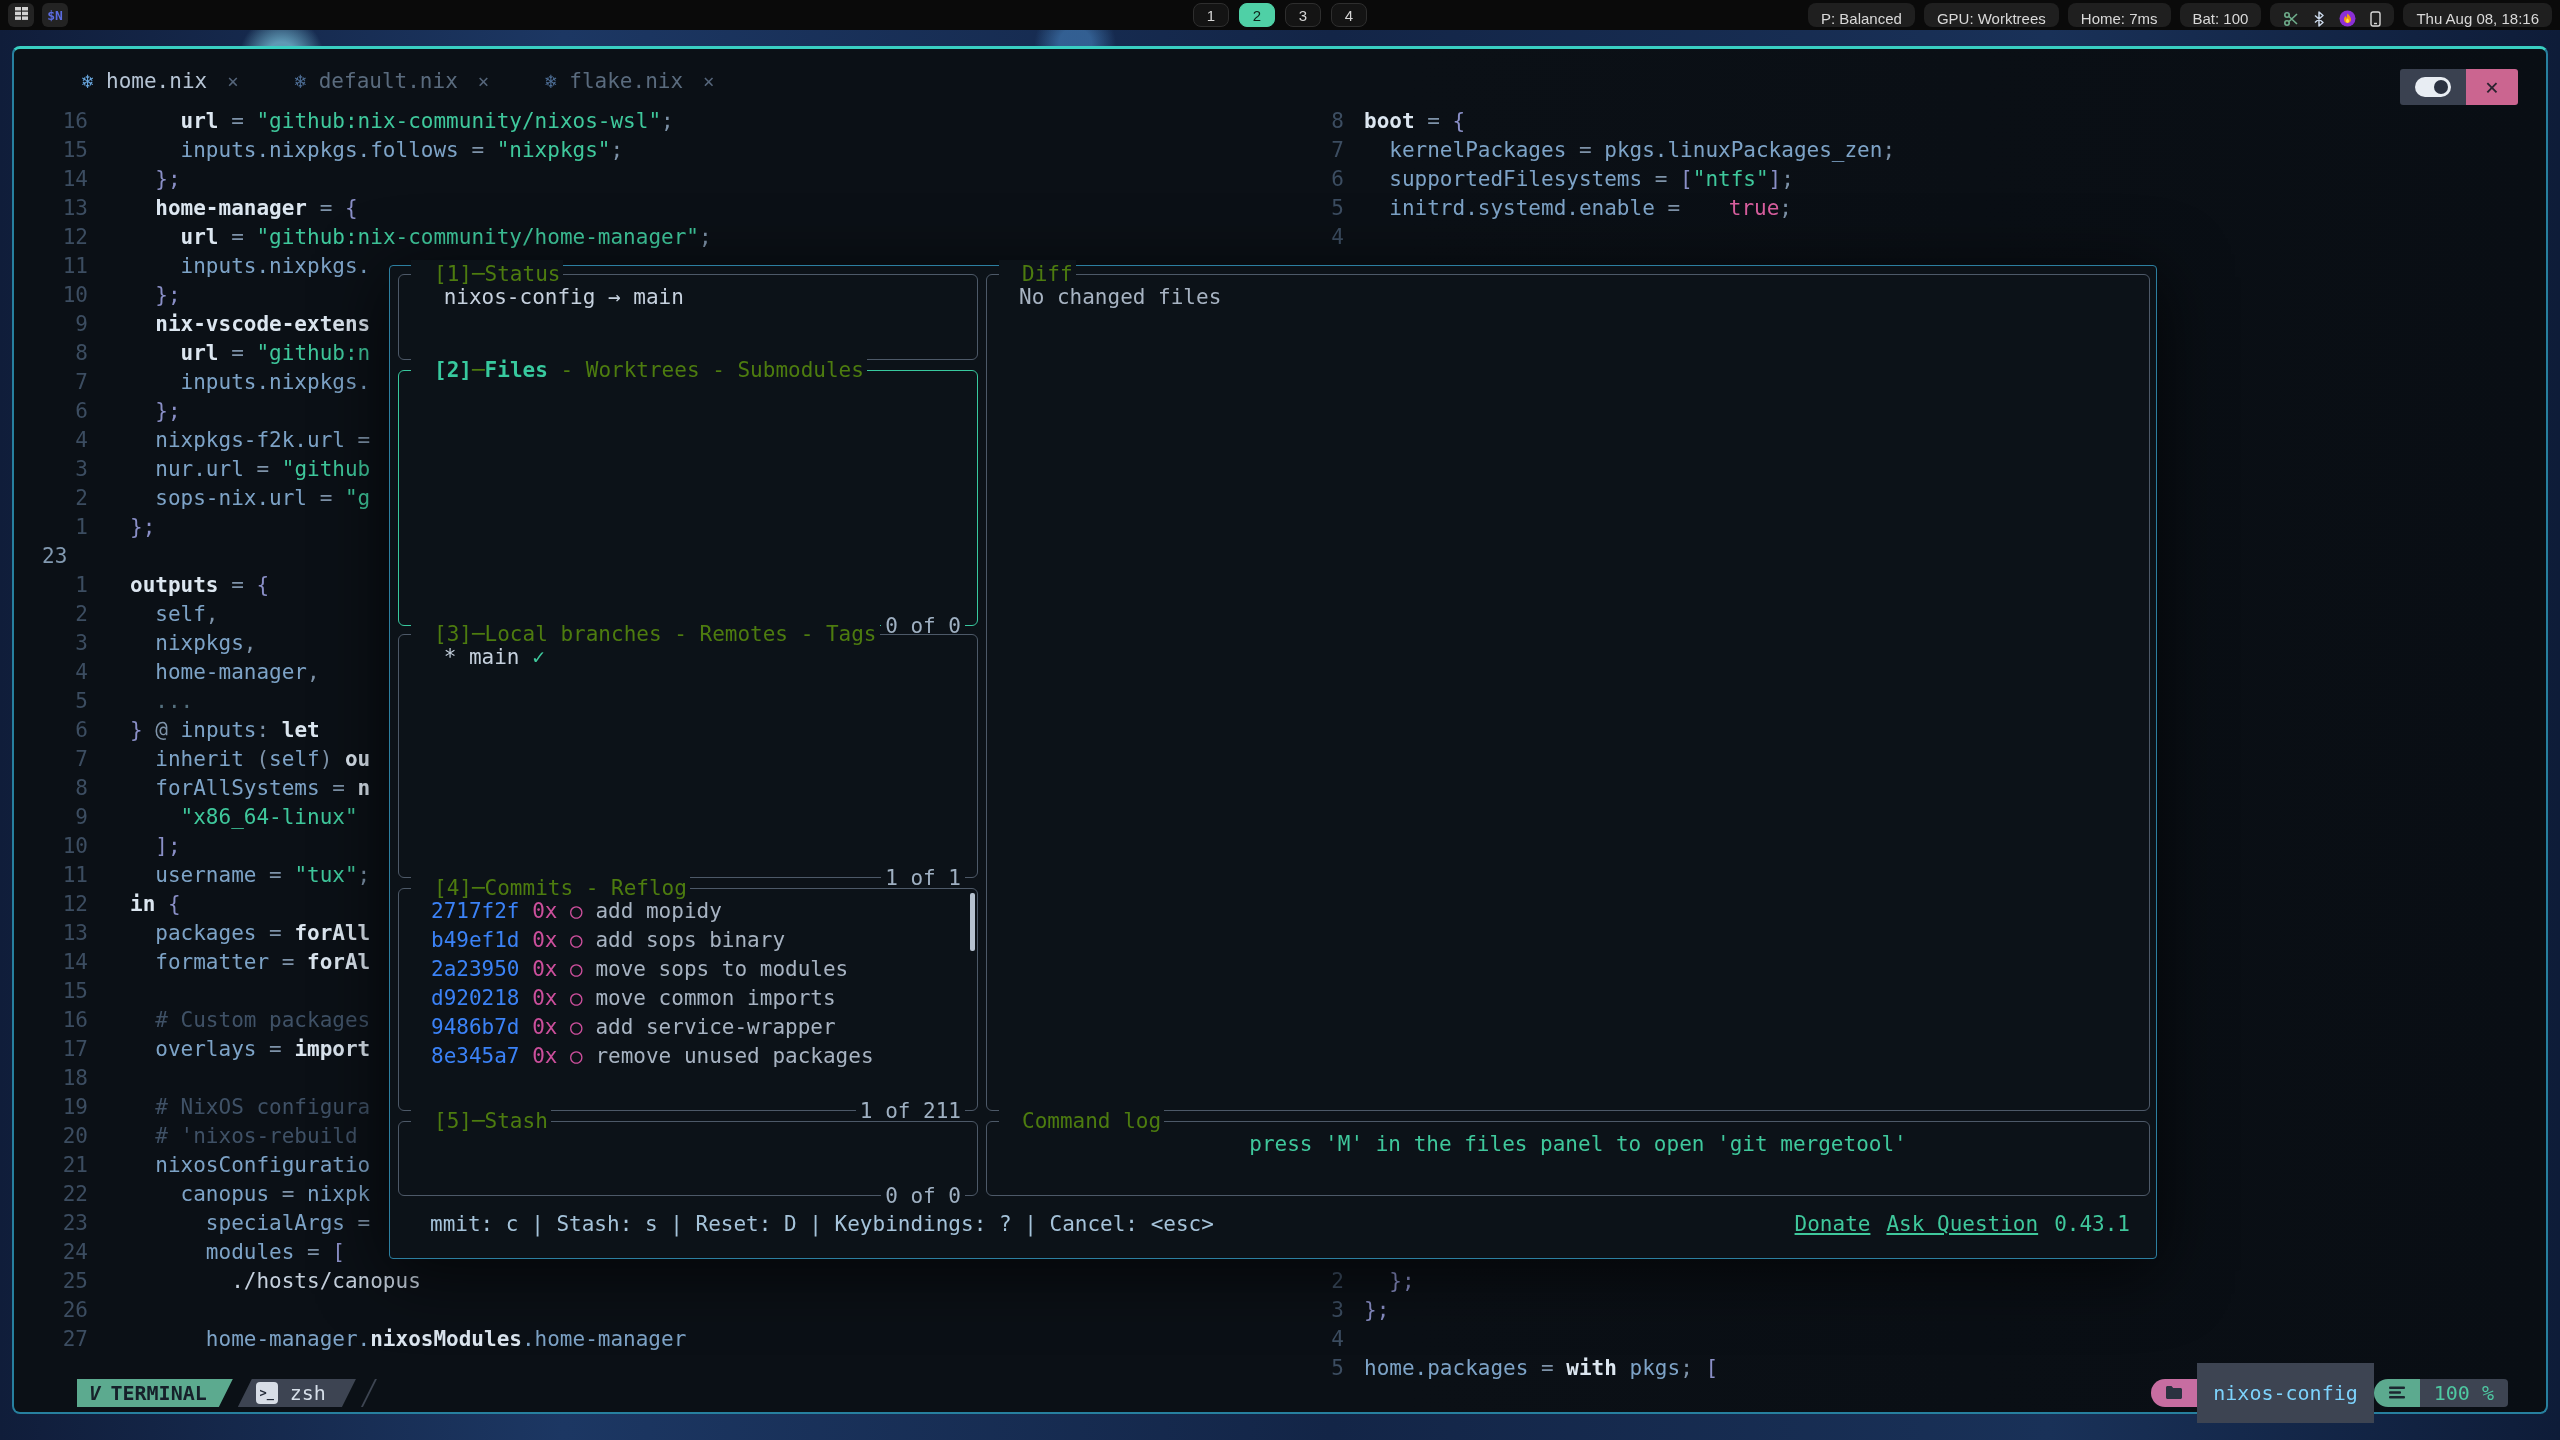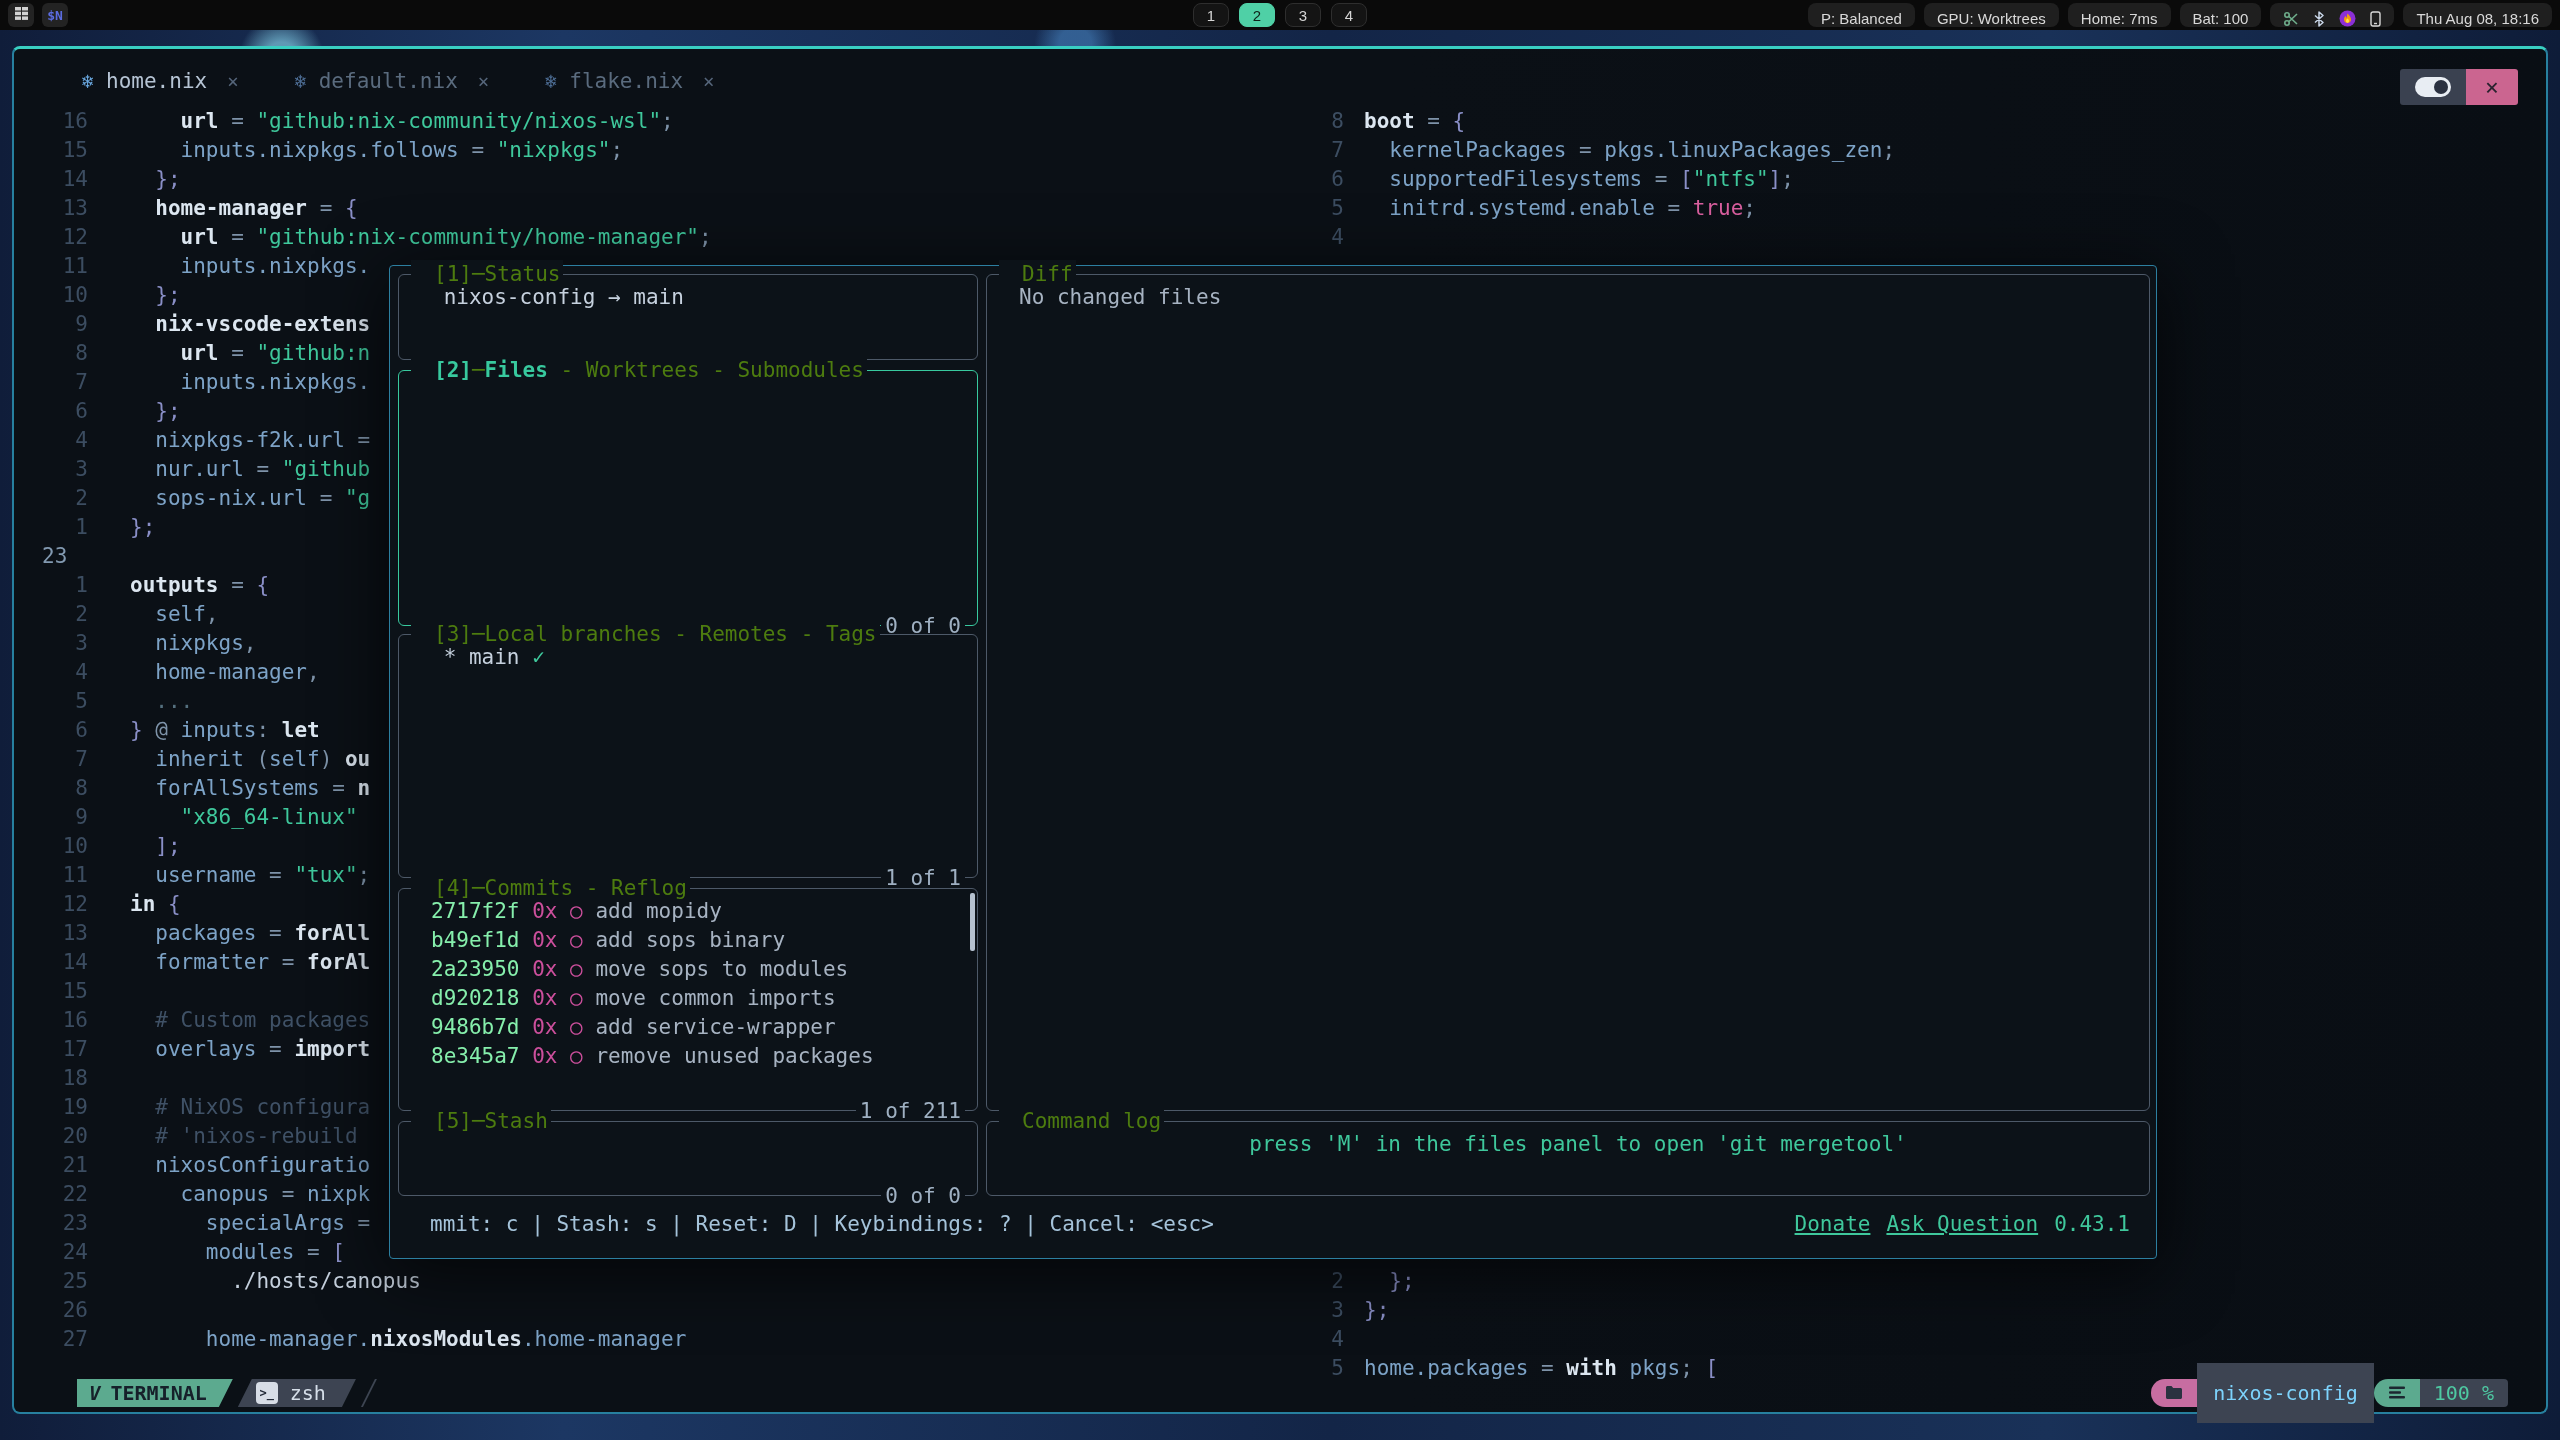--- a/index.html
+++ b/index.html
@@ -64,36 +64,36 @@
   .pane-rt .ln,.pane-rb .ln{width:34px;padding-right:0;}
 
   
   .t-b{color:#7da3c7;}
   .t-w{color:#dce6f0;font-weight:600;}
   .t-f{color:#c6d1de;}
   .t-g{color:#3fc89c;}
   .t-p{color:#8a8fc7;}
   .t-o{color:#7e93a9;}
   .t-c{color:#3f5166;}
-  .t-k{color:#d95f9f;}
+  .t-k{color:#d95f9f;margin-left:36px;}
   .t-d{color:#55707f;}
 
   
   .lg{position:absolute;left:375px;top:216px;width:1766px;height:992px;background:#0c1218;
       border:1px solid #2c7fa0;border-radius:4px;box-shadow:0 12px 70px rgba(0,0,0,.7);z-index:20;}
   .panel{position:absolute;border:1px solid #4d5968;border-radius:6px;}
   .panel.active{border-color:#38c99e;}
   .ptitle{position:absolute;top:-15px;left:12px;background:#0c1218;padding:0 3px;}
   .ptitle .crow{height:28px;line-height:28px;}
   .pcount{position:absolute;bottom:-15px;right:12px;background:#0c1218;padding:0 4px;color:#9fb0c2;
           font-size:21px;line-height:28px;height:28px;}
   .pbody{padding:8px 12px;}
   .t-gt{color:#4d7c0f;}
   .t-ga{color:#38c99e;font-weight:700;}
-  .t-h{color:#86efac;}
+  .t-h{color:#3b82f6;}
   .t-pk{color:#cc4f9c;}
   .t-m{color:#a7b3c2;}
   .t-gr{color:#3fc89c;}
   .t-kb{color:#a5c3da;}
   .lg-keybar{position:absolute;left:20px;top:944px;}
   .lg-links{position:absolute;right:26px;top:944px;display:flex;gap:16px;color:#3fc89c;
             font-size:21px;line-height:29px;}
   .lg-links .lnk{text-decoration:underline;cursor:pointer;}
   .scrollbar{position:absolute;top:4px;right:2px;width:5px;height:58px;background:#b5c1cf;border-radius:2px;}
 

